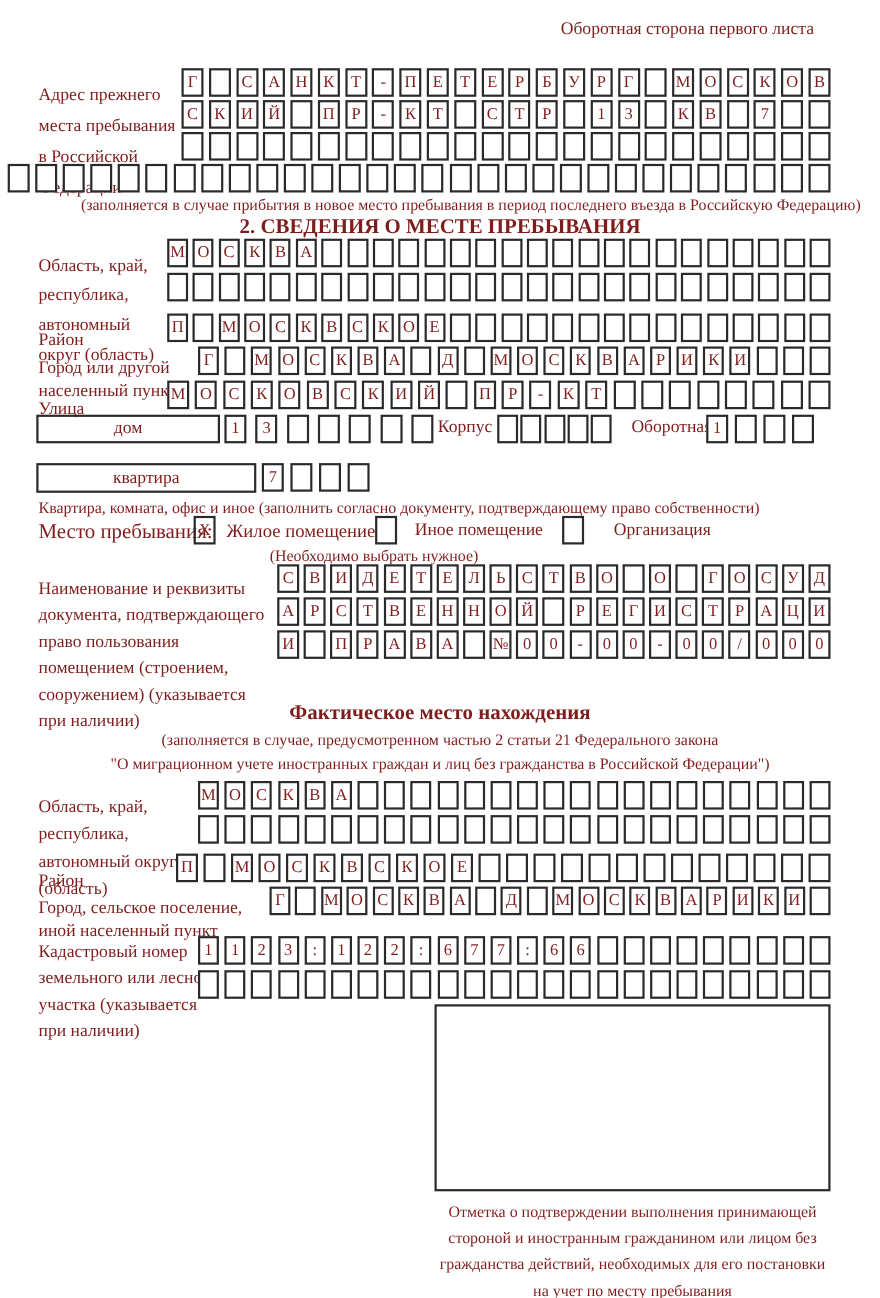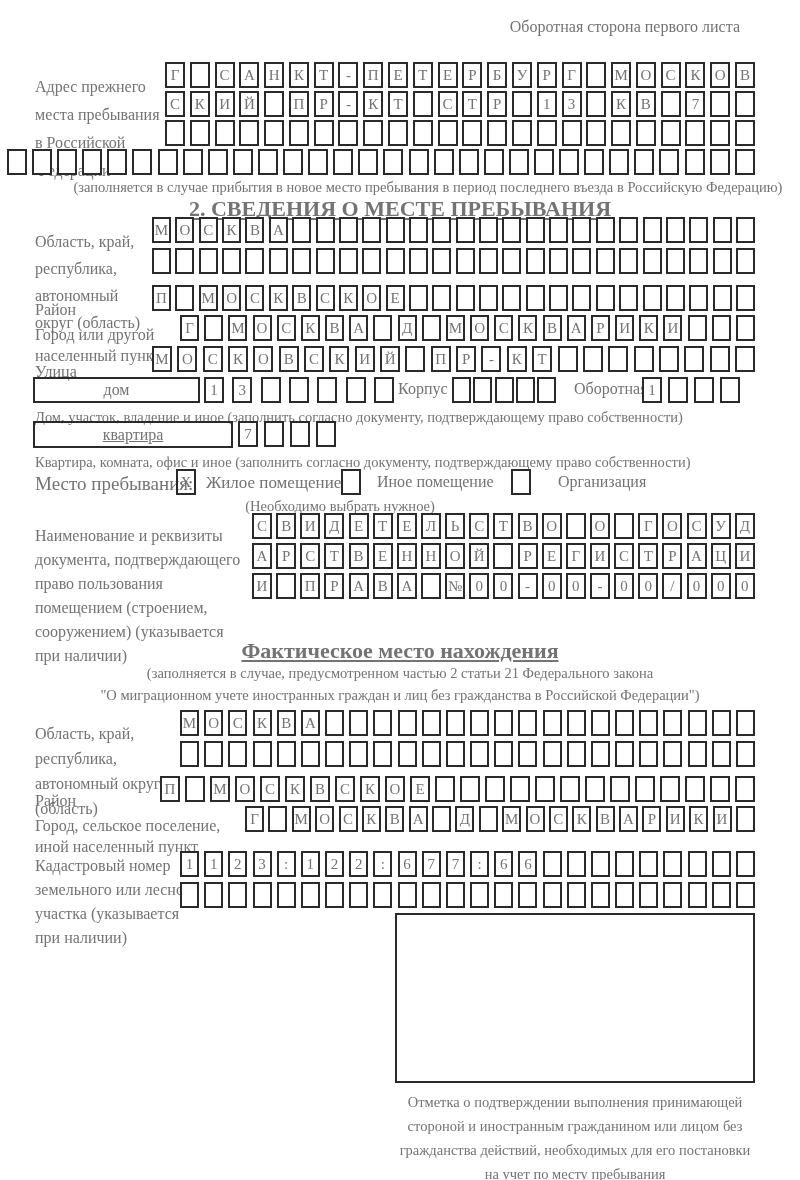--- a/index.html
+++ b/index.html
@@ -1,23 +1,23 @@
 <!DOCTYPE html>
 <html><head>
 <meta charset="utf-8">
 <style>
   html,body{margin:0;padding:0;background:#fff;}
   .page{
     position:relative;width:800px;height:1180px;background:#fff;
-    font-family:"Liberation Serif","DejaVu Serif",serif;color:#737373;overflow:hidden;
+    font-family:"Liberation Serif","DejaVu Serif",serif;color:#7f1d1d;overflow:hidden;
   }
   .abs{position:absolute;}
   .flabel{font-size:16px;line-height:24px;white-space:pre-line;margin-top:11px;}
   .caption{font-size:14.5px;line-height:20px;}
-  .title{font-weight:bold;font-size:22px;text-decoration:underline;}
+  .title{font-weight:bold;font-size:19px;}
   .center{text-align:center;width:800px;left:0;}
   .cells{display:flex;justify-content:space-between;align-items:flex-start;}
   .cells .cell{
     width:var(--cw,20px);height:26px;box-sizing:border-box;
     border:2px solid #2a2a2a;background:#fff;flex:0 0 auto;
     display:flex;align-items:center;justify-content:center;
     font-size:15px;line-height:1;
   }
   .widebox{
     box-sizing:border-box;border:2px solid #2a2a2a;
@@ -322,23 +322,22 @@
       <div class="cell"></div>
       <div class="cell"></div>
     </div>
   <div class="abs" style="left:574px;top:380px;font-size:16px;">Оборотная</div>
   <div class="abs cells" style="left:642px;top:377px;width:98px;--cw:20px;">
       <div class="cell">1</div>
       <div class="cell"></div>
       <div class="cell"></div>
       <div class="cell"></div>
     </div>
-  <div class="abs caption" style="left:35px;top:407px;">Дом, участок, владение и иное (заполнить согласно документу, подтверждающему право собственности)</div>
-
-  <div class="abs widebox" style="left:33px;top:421px;width:200px;height:27px;text-decoration:underline;">квартира</div>
+
+  <div class="abs widebox" style="left:33px;top:421px;width:200px;height:27px;">квартира</div>
   <div class="abs cells" style="left:238px;top:421px;width:98px;--cw:20px;">
       <div class="cell">7</div>
       <div class="cell"></div>
       <div class="cell"></div>
       <div class="cell"></div>
     </div>
   <div class="abs caption" style="left:35px;top:452px;">Квартира, комната, офис и иное (заполнить согласно документу, подтверждающему право собственности)</div>
 
   <div class="abs" style="left:35px;top:473px;font-size:19px;">Место пребывания:</div>
   <div class="abs cb" style="left:176px;top:469px;">X</div>

